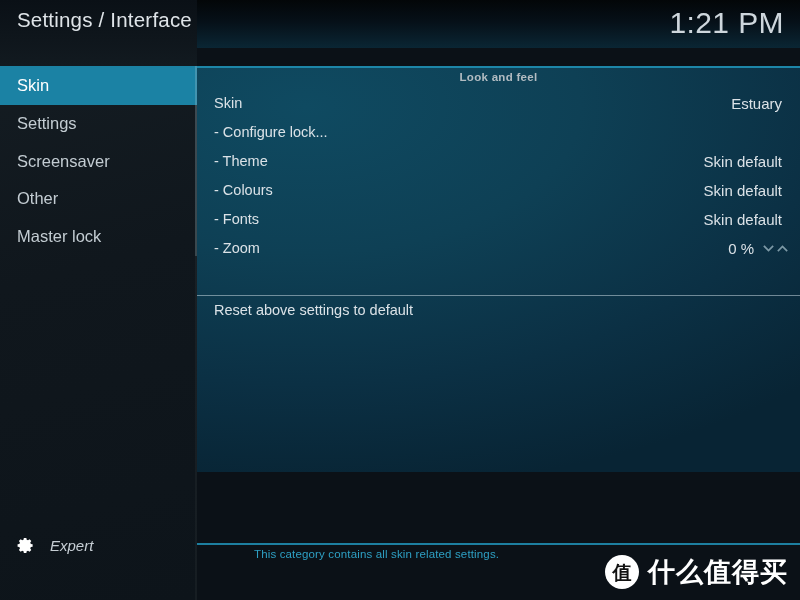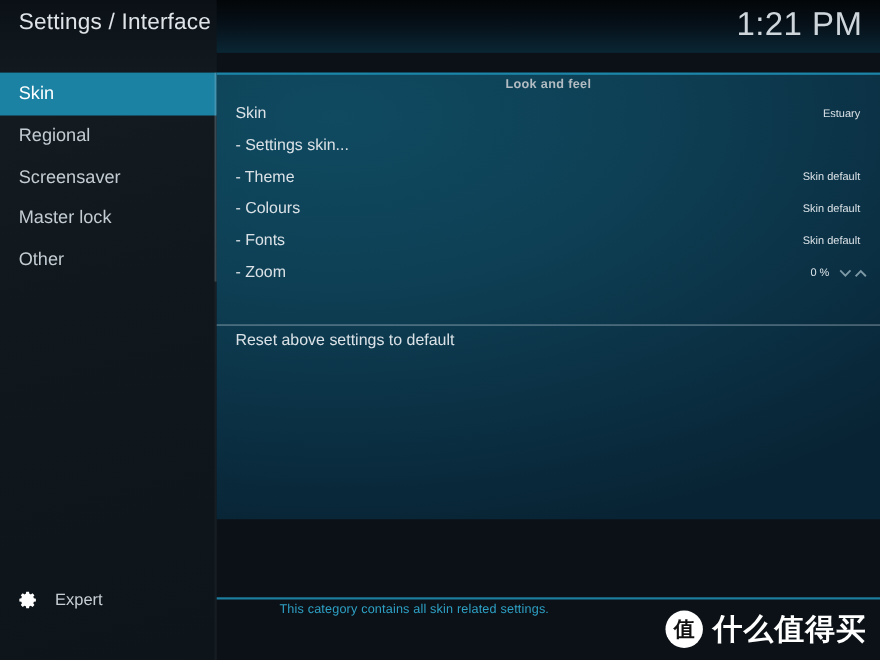--- a/index.html
+++ b/index.html
@@ -115,20 +115,21 @@
     width: 19px;
     height: 19px;
     display: block;
     flex: 0 0 auto;
   }
   .expert-label {
     margin-left: 15px;
     font-size: 15px;
     color: #c6ced4;
     white-space: nowrap;
+    font-style: italic;
   }
 
   
   .content {
     position: absolute;
     top: 66px;
     left: 197px;
     width: 603px;
     height: 406px;
     background:
@@ -171,21 +172,21 @@
     top: 0;
     line-height: 29px;
     font-size: 14.5px;
     color: #dbe2e7;
     white-space: nowrap;
   }
   .setting-value {
     position: absolute;
     top: 0;
     line-height: 29px;
-    font-size: 10px;
+    font-size: 15px;
     color: #dbe2e7;
     white-space: nowrap;
     text-align: left;
   }
   .setting-value.plain {
     right: 18px;
   }
   .setting-value.spin {
     right: 46px;
   }
@@ -280,30 +281,30 @@
     <div class="header-title">Settings / Interface</div>
     <div class="header-clock">1:21 PM</div>
   </div>
 
   <div class="sidebar">
     <div class="side-list">
       <div class="side-item active">
         <span>Skin</span>
       </div>
       <div class="side-item">
-        <span>Regional</span>
+        <span>Settings</span>
       </div>
       <div class="side-item">
         <span>Screensaver</span>
       </div>
       <div class="side-item">
+        <span>Other</span>
+      </div>
+      <div class="side-item">
         <span>Master lock</span>
-      </div>
-      <div class="side-item">
-        <span>Other</span>
       </div>
     </div>
 
     <div class="side-scroll">
       <div class="side-scroll-thumb"></div>
     </div>
 
     <div class="expert-row">
       <svg class="gear-icon" viewBox="0 0 24 24">
         <path fill="#ffffff" d="M12 8.4a3.6 3.6 0 1 0 0 7.2 3.6 3.6 0 0 0 0-7.2zm0 5.5a1.9 1.9 0 1 1 0-3.8 1.9 1.9 0 0 1 0 3.8z"></path>
@@ -319,21 +320,21 @@
     <div class="section-header">Look and feel</div>
 
     <div class="settings-list">
 
       <div class="setting-row">
         <span class="setting-label">Skin</span>
         <span class="setting-value plain">Estuary</span>
       </div>
 
       <div class="setting-row">
-        <span class="setting-label">- Settings skin...</span>
+        <span class="setting-label">- Configure lock...</span>
         <span class="setting-value plain"></span>
       </div>
 
       <div class="setting-row">
         <span class="setting-label">- Theme</span>
         <span class="setting-value plain">Skin default</span>
       </div>
 
       <div class="setting-row">
         <span class="setting-label">- Colours</span>

